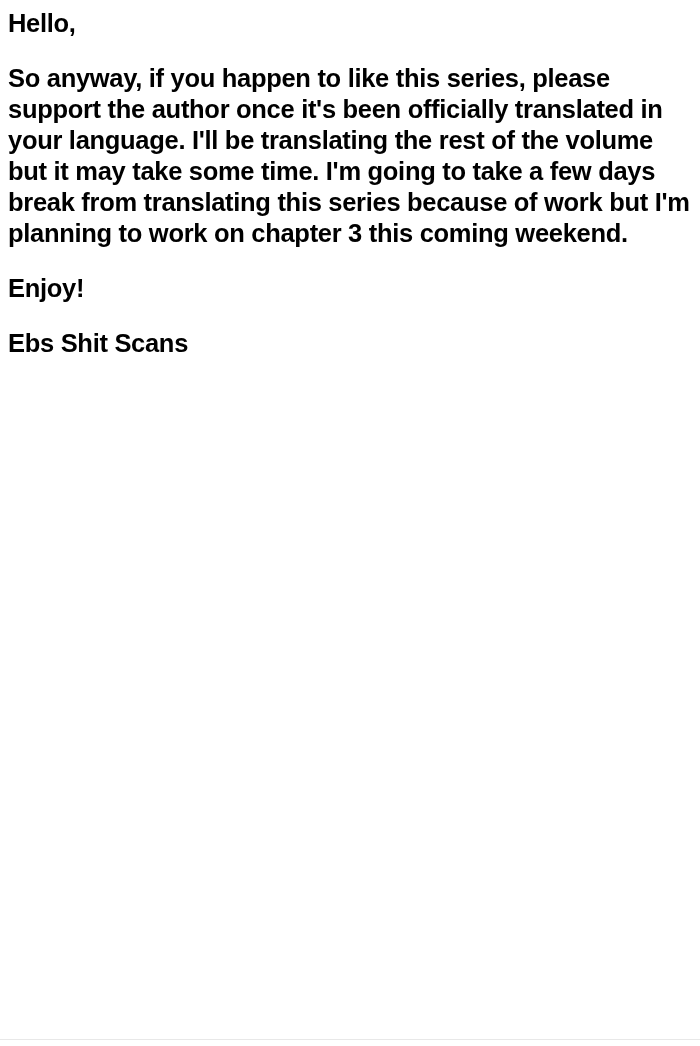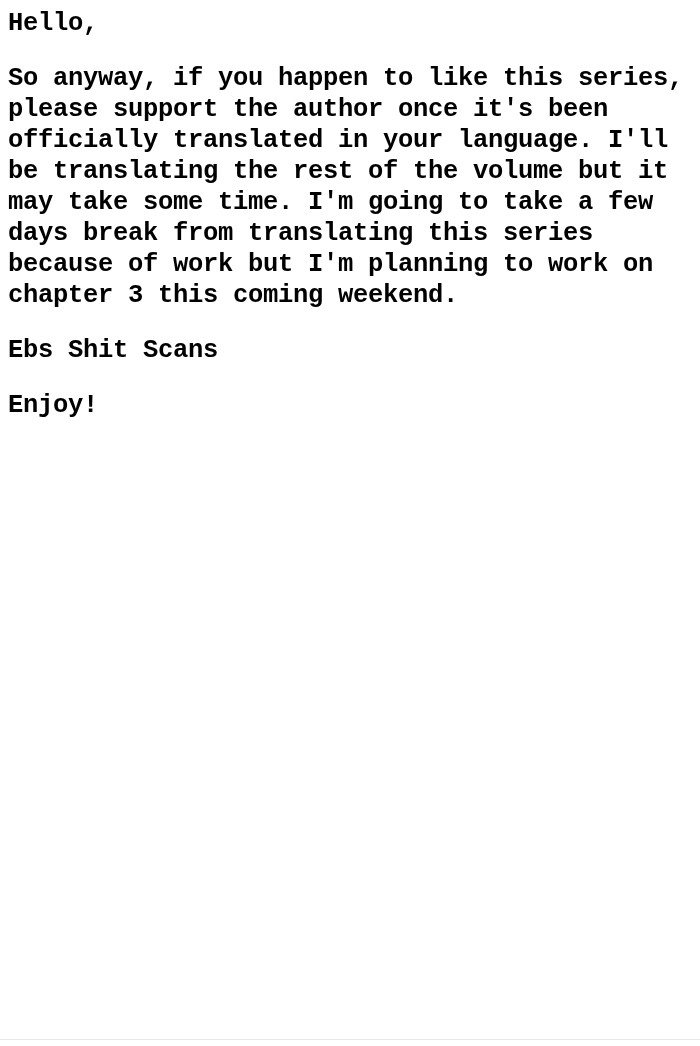--- a/index.html
+++ b/index.html
@@ -24,21 +24,21 @@
     box-sizing: border-box;
   }
   .note {
     position: absolute;
     left: 8px;
     top: 8px;
     width: 684px;
   }
   .para {
     color: #000000;
-    font-family: Liberation Mono, monospace;
+    font-family: Liberation Sans, sans-serif;
     font-weight: bold;
     font-size: 25.5px;
     line-height: 31px;
     letter-spacing: -0.3px;
     margin: 0 0 24px 0;
     font-stretch: condensed;
     transform-origin: left top;
     white-space: pre-wrap;
   }
   .para:last-child {
@@ -54,17 +54,17 @@
     border-top: 1px solid #e8e8e8;
   }
 </style>
 </head>
 <body>
 
 <div class="page">
   <div class="note">
     <p class="para">Hello,</p>
     <p class="para">So anyway, if you happen to like this series, please support the author once it's been officially translated in your language. I'll be translating the rest of the volume but it may take some time. I'm going to take a few days break from translating this series because of work but I'm planning to work on chapter 3 this coming weekend.</p>
+    <p class="para">Enjoy!</p>
     <p class="para">Ebs Shit Scans</p>
-    <p class="para">Enjoy!</p>
   </div>
   <div class="footer-edge"></div>
 </div>
 
 </body></html>

